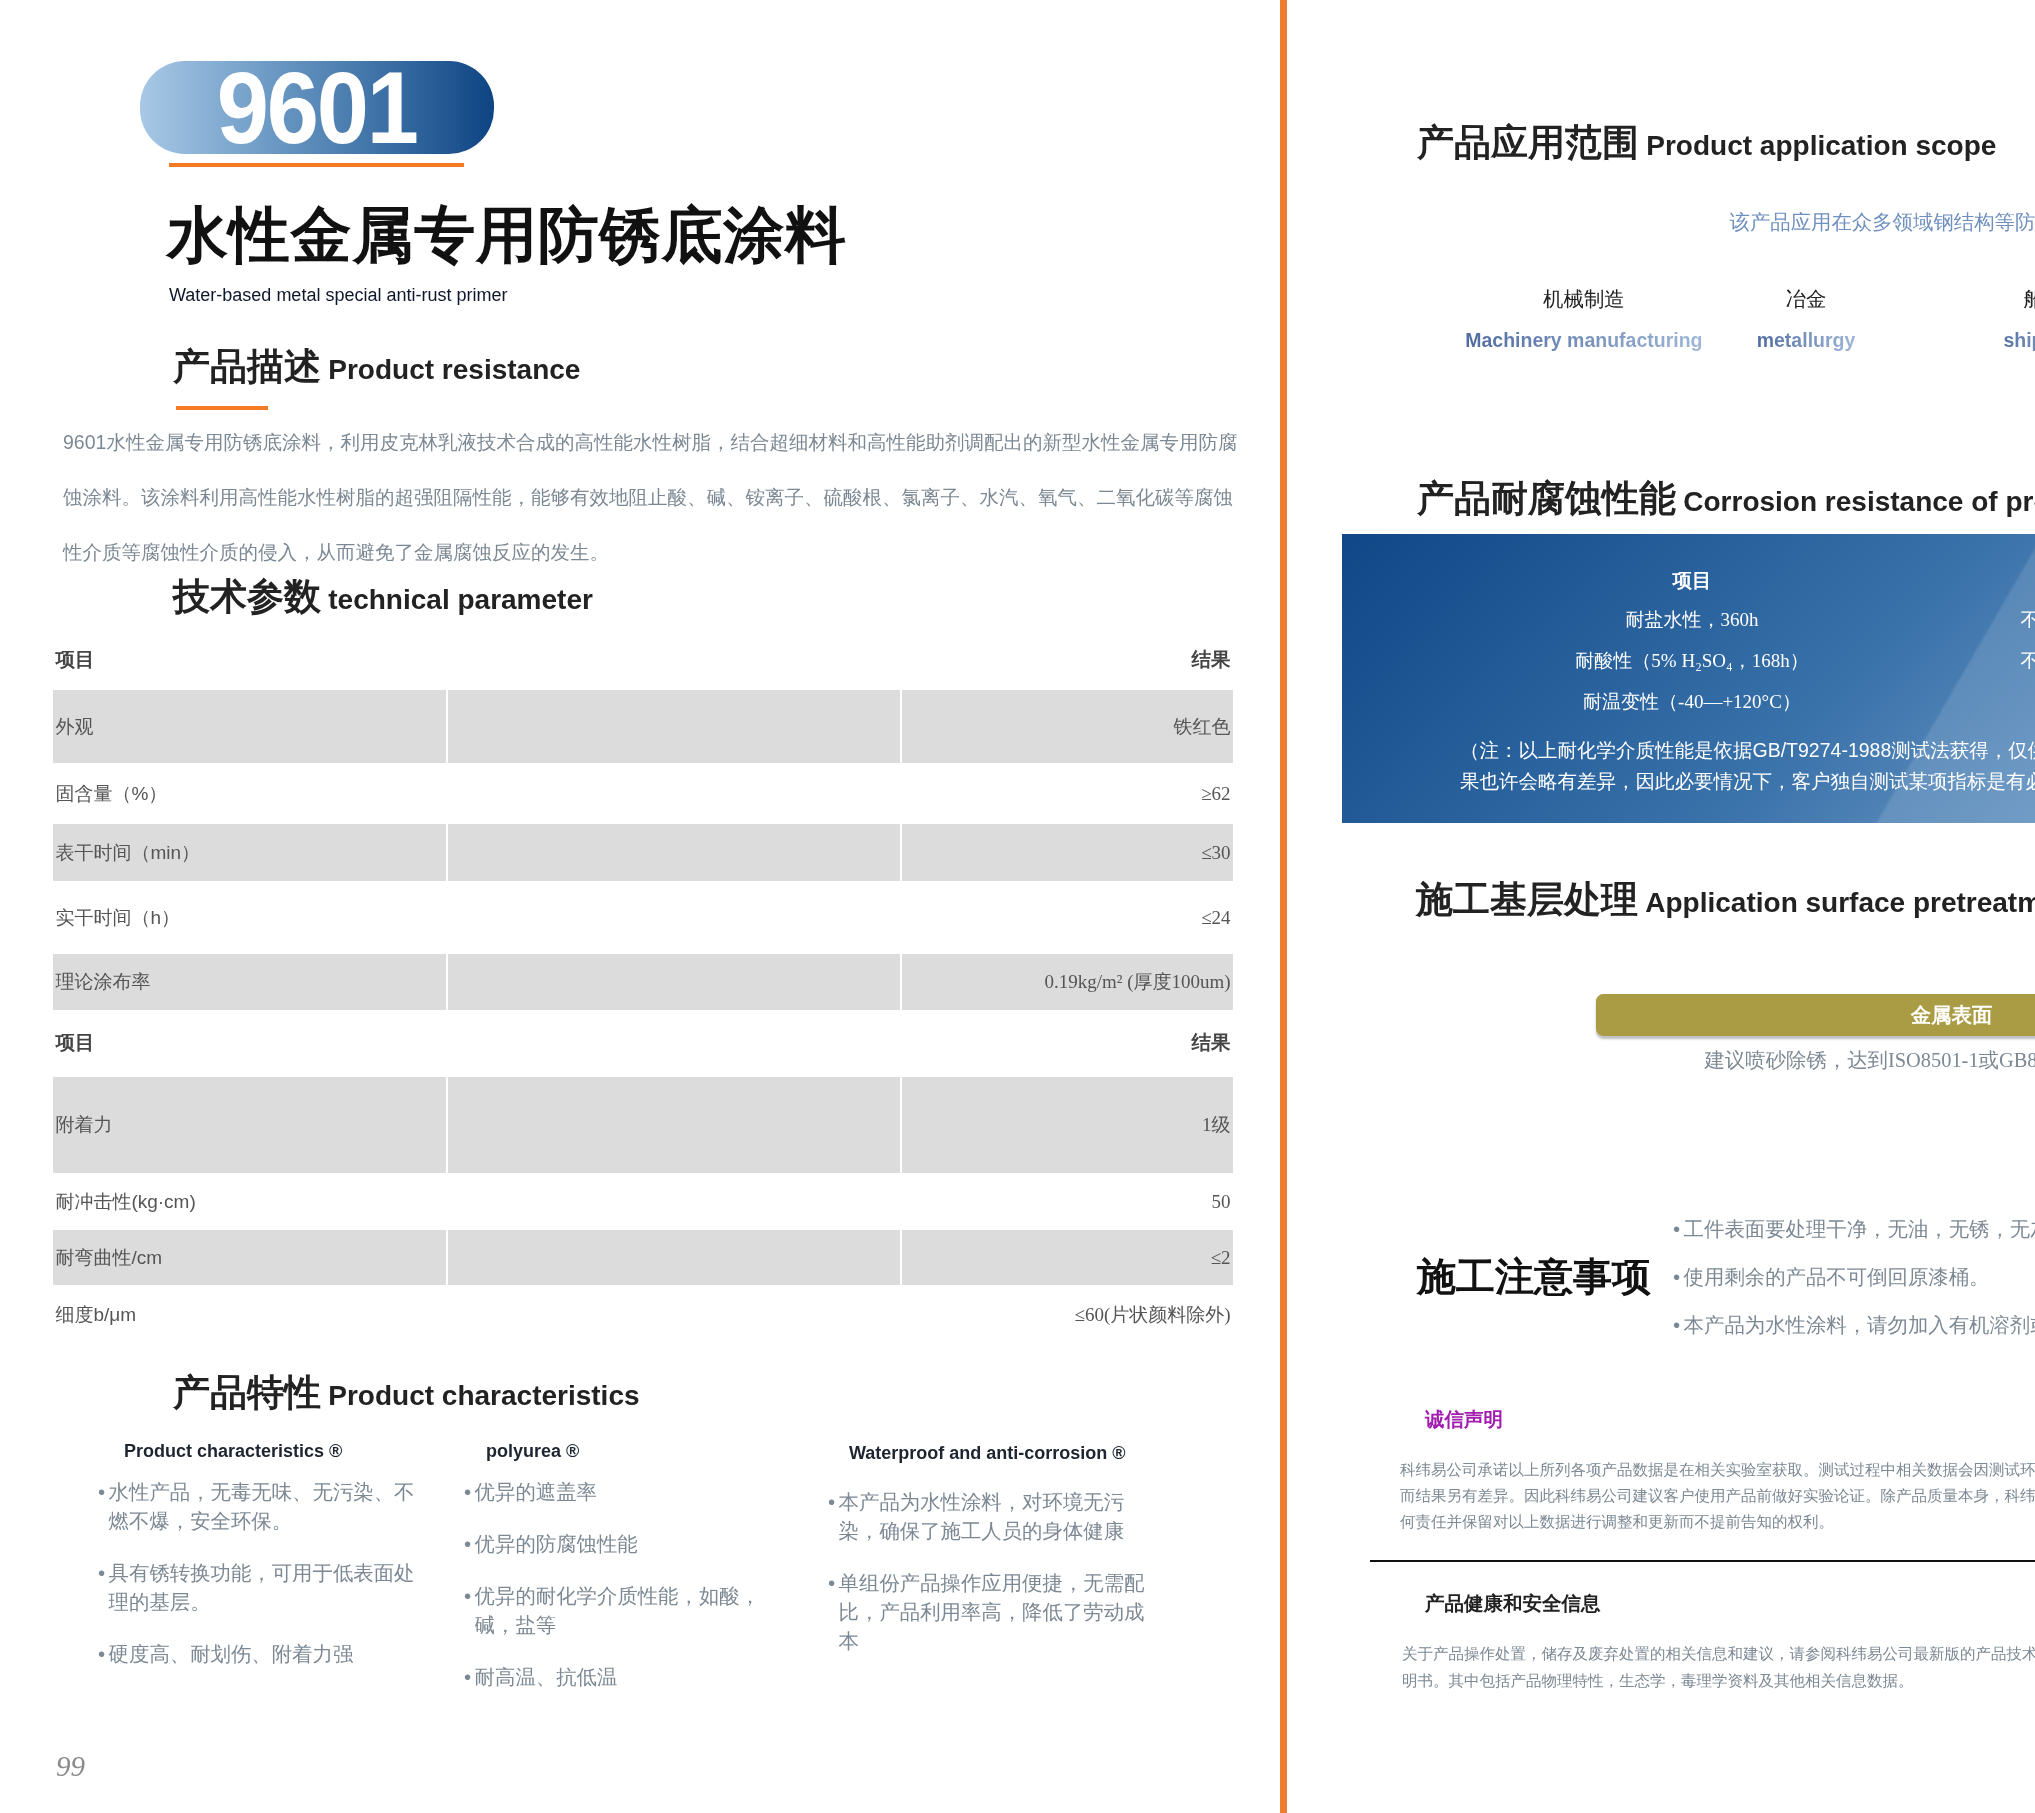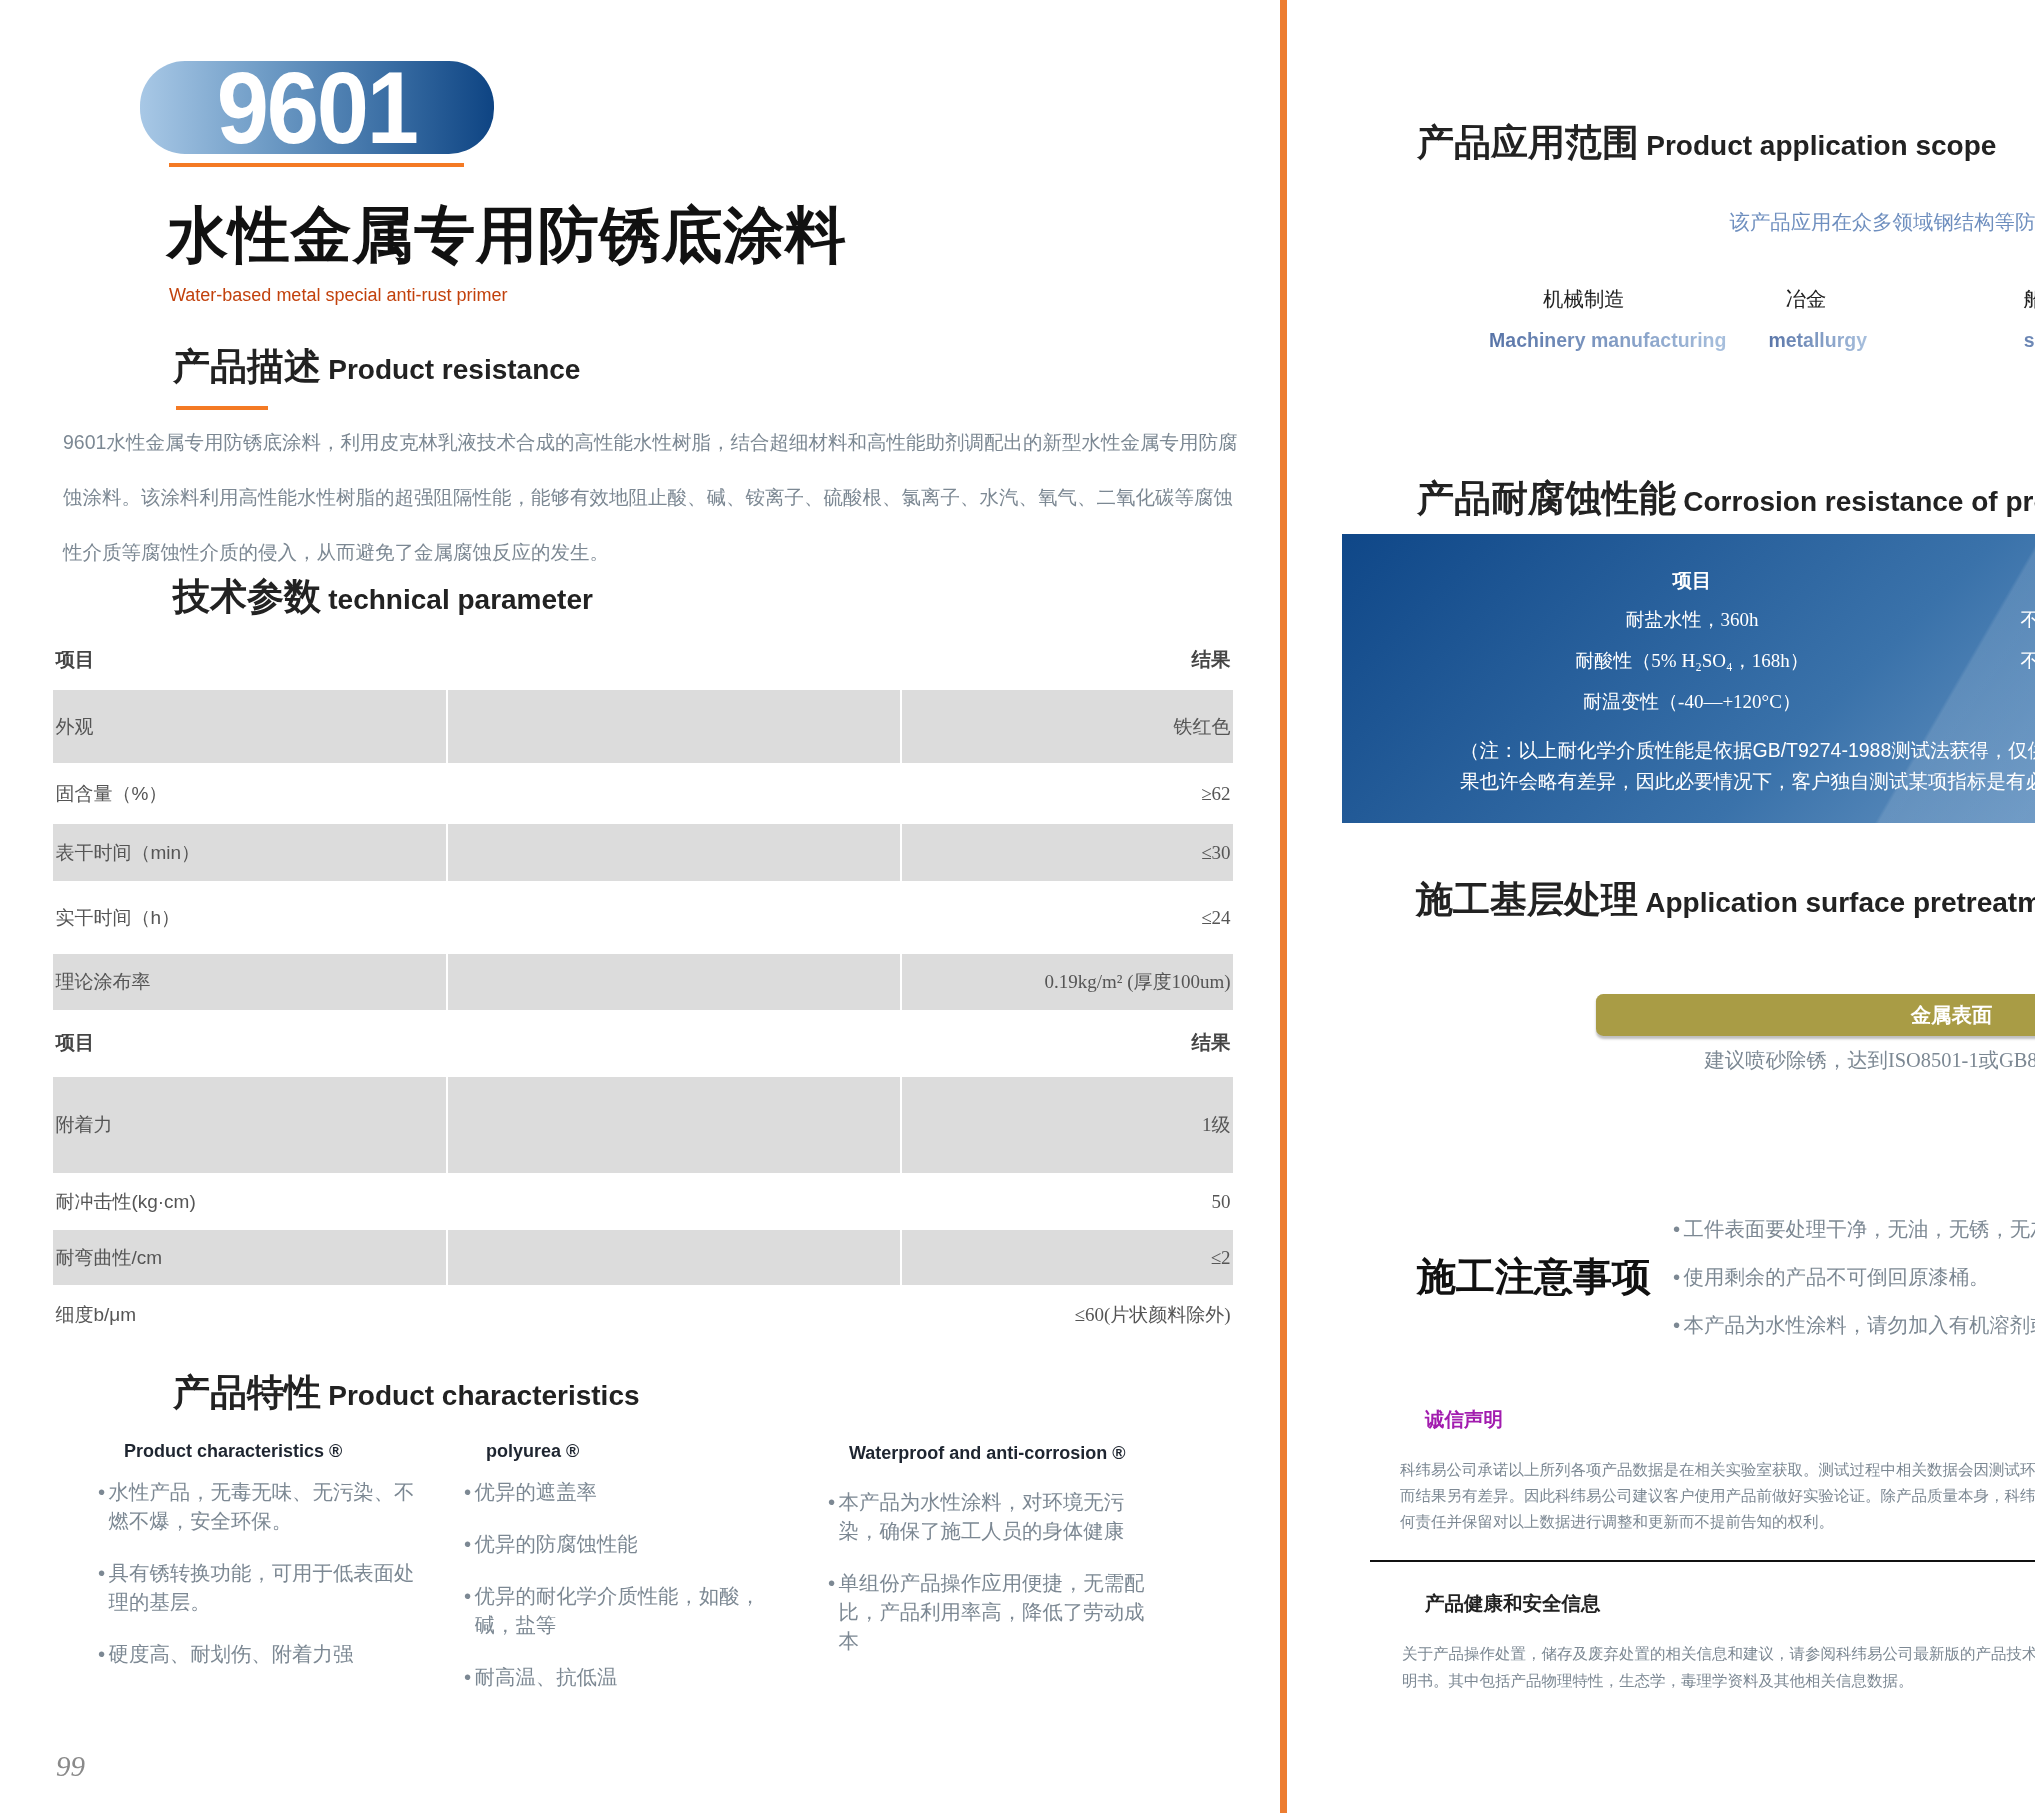--- a/index.html
+++ b/index.html
@@ -11,21 +11,21 @@
   .divider { left: 1280px; top: 0; width: 7.3px; height: 1813px; background: #ED7D31; }
 
   
   .badge { left: 140px; top: 61px; width: 354px; height: 93px; border-radius: 45px;
            background: linear-gradient(90deg, #A8C8E6 0%, #6F9CC6 35%, #3A6EA4 70%, #0E4483 100%);
            display: flex; align-items: center; justify-content: center; }
   .badge span { color: #fff; font-weight: 700; font-size: 102px; letter-spacing: -2.4px; line-height: 1; font-family: "Liberation Sans", sans-serif; transform: scaleX(0.92); display: inline-block; }
   .badge-underline { left: 169px; top: 163px; width: 295px; height: 3.7px; background: #F47A24; }
 
   .main-title { left: 167px; top: 195px; font-size: 61px; font-weight: 700; color: #111; letter-spacing: 0.8px; white-space: nowrap; }
-  .sub-title { left: 169px; top: 285px; font-size: 18px; color: #c2410c; white-space: nowrap; }
+  .sub-title { left: 169px; top: 285px; font-size: 18px; color: #0f172a; white-space: nowrap; }
 
   .sec-head { font-weight: 700; color: #222; white-space: nowrap; }
   .sec-head .zh { font-size: 37px; }
   .sec-head .en { font-size: 28px; margin-left: 7.3px; }
   .sec-underline { height: 3.7px; background: #F47A24; }
 
   .desc { left: 63px; top: 415px; width: 1180px; font-size: 19.5px; line-height: 55px; color: #7C8893; }
 
   
   .tbl { left: 53px; width: 1180px; }
@@ -43,21 +43,21 @@
   .char-col ul { list-style: none; margin-top: 16.3px; }
   .char-col li { font-size: 20.4px; color: #7C8893; line-height: 29px; padding-left: 10.6px; position: relative; margin-bottom: 23px; }
   .char-col li::before { content: "•"; position: absolute; left: 0; color: #7C8893; }
 
   .page-num { font-family: "Liberation Serif", serif; font-style: italic; font-size: 29px; color: #8a8a8a; }
   .scope-sub { left: 1384px; top: 208px; width: 1058px; text-align: center; font-size: 20.4px; color: #6F8FBF; }
   .scope-items { left: 1417px; top: 285px; width: 1018px; height: 65px; }
   .scope-item { position: absolute; text-align: center; }
   .scope-item .zh { font-size: 20.4px; color: #222; }
   .scope-item .en { font-size: 19.5px; font-weight: 700; margin-top: 16.3px; white-space: nowrap;
-                    background: linear-gradient(90deg, #47649C, #A7BFDD); -webkit-background-clip: text; background-clip: text; color: transparent; text-align: right; }
+                    background: linear-gradient(90deg, #47649C, #A7BFDD); -webkit-background-clip: text; background-clip: text; color: transparent; }
 
   .corr-box { left: 1342px; top: 534px; width: 1178px; height: 289px; overflow: hidden;
               background: linear-gradient(135deg, #0F4788 0%, #3A72AA 45%, #7EA7CF 80%, #B2CDE8 100%); }
   .corr-box::after { content: ""; position: absolute; left: 0; top: 0; width: 100%; height: 100%;
               background: linear-gradient(120deg, rgba(255,255,255,0) 52%, rgba(255,255,255,0.12) 52.3%, rgba(15,71,136,0.0) 90%); }
   .corr-inner { position: relative; z-index: 1; color: #fff; }
   .corr-row { position: absolute; width: 100%; }
   .corr-row .ci { position: absolute; left: 0; width: 700px; text-align: center; font-size: 19px; font-family: "Liberation Serif", serif; }
   .corr-row .cr { position: absolute; left: 501px; width: 488px; text-align: center; font-size: 19px; }
   .corr-row.hdr .ci, .corr-row.hdr .cr { font-weight: 700; font-family: "Liberation Sans", sans-serif; font-size: 19.5px; }

